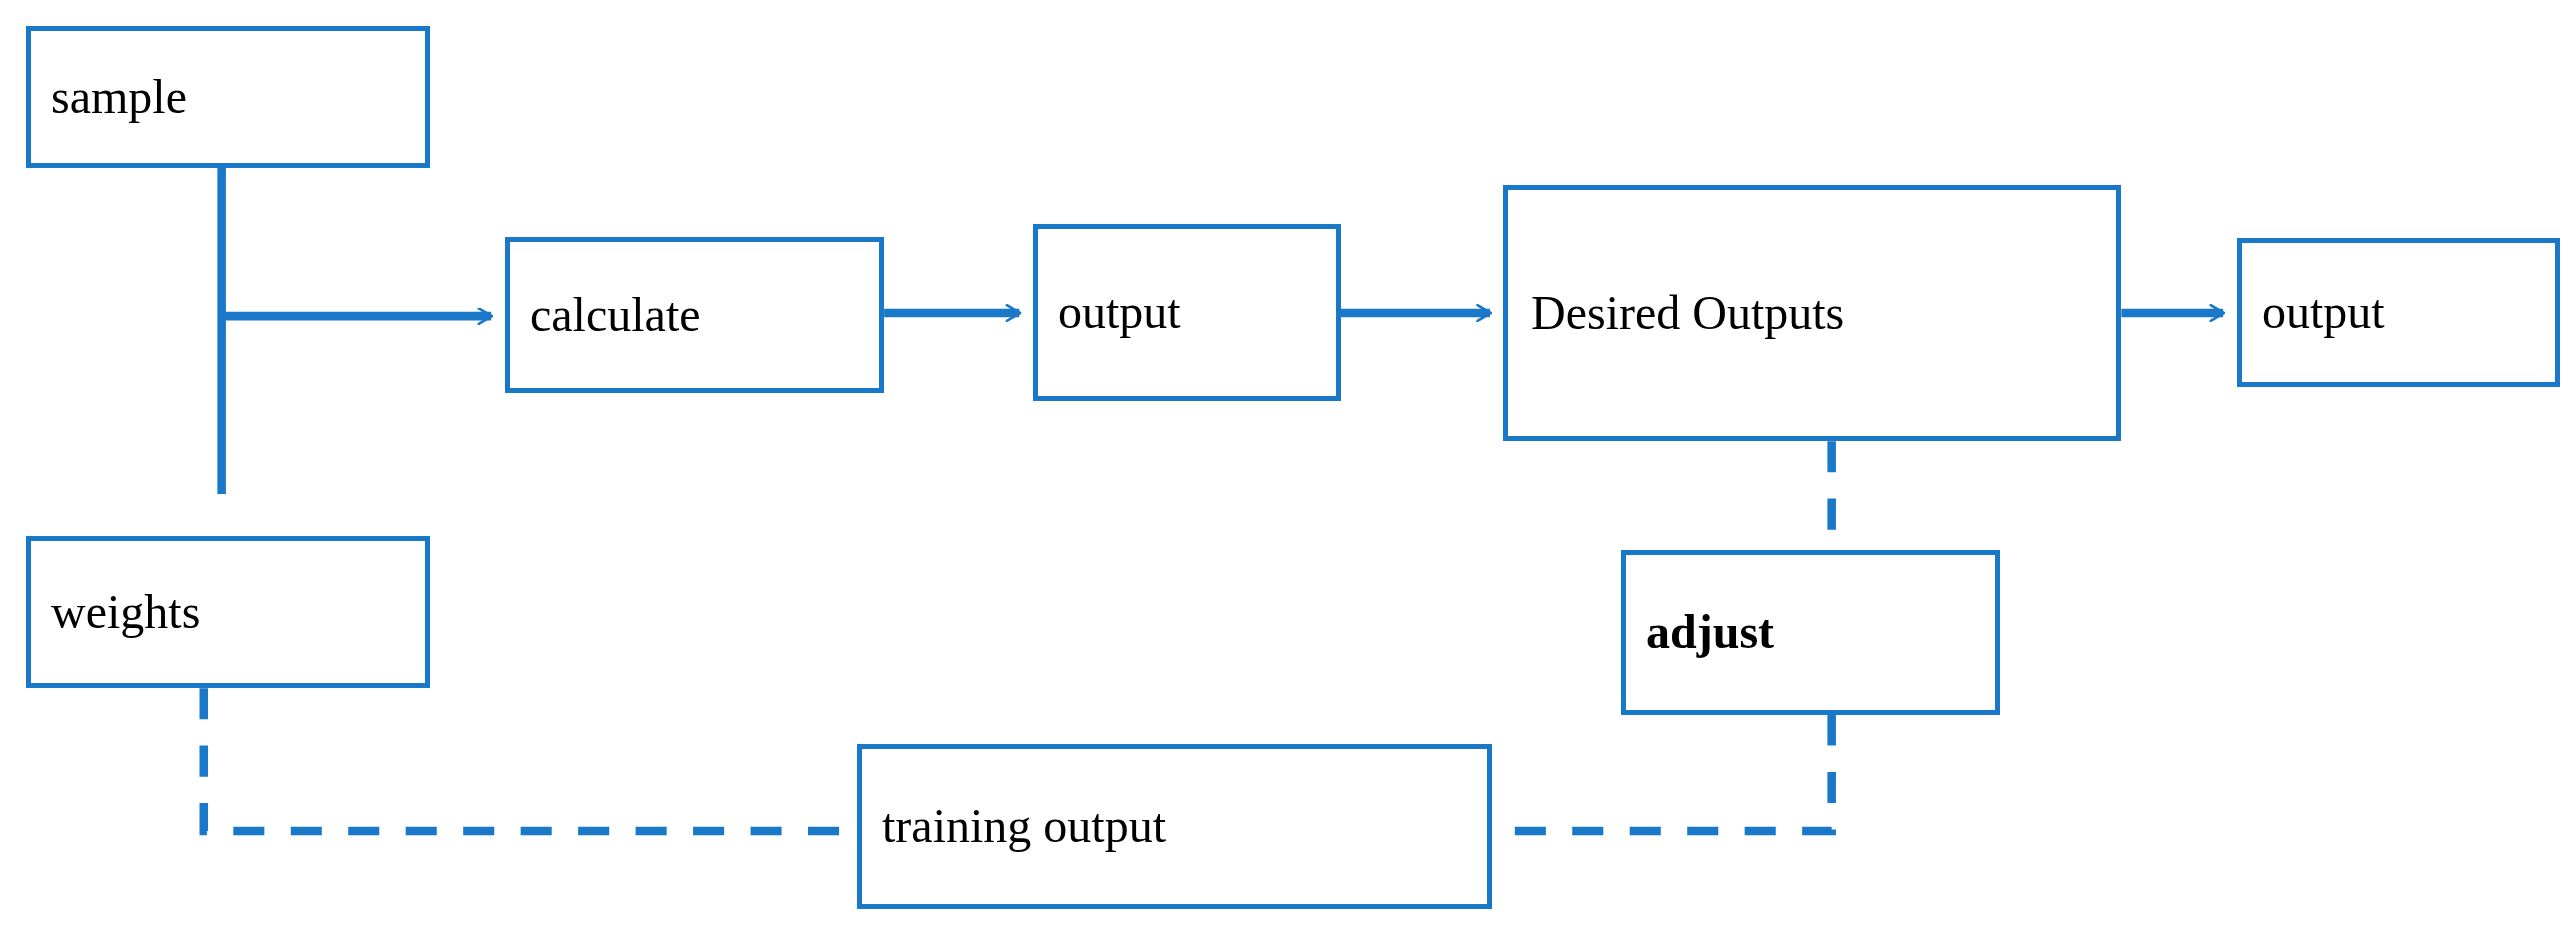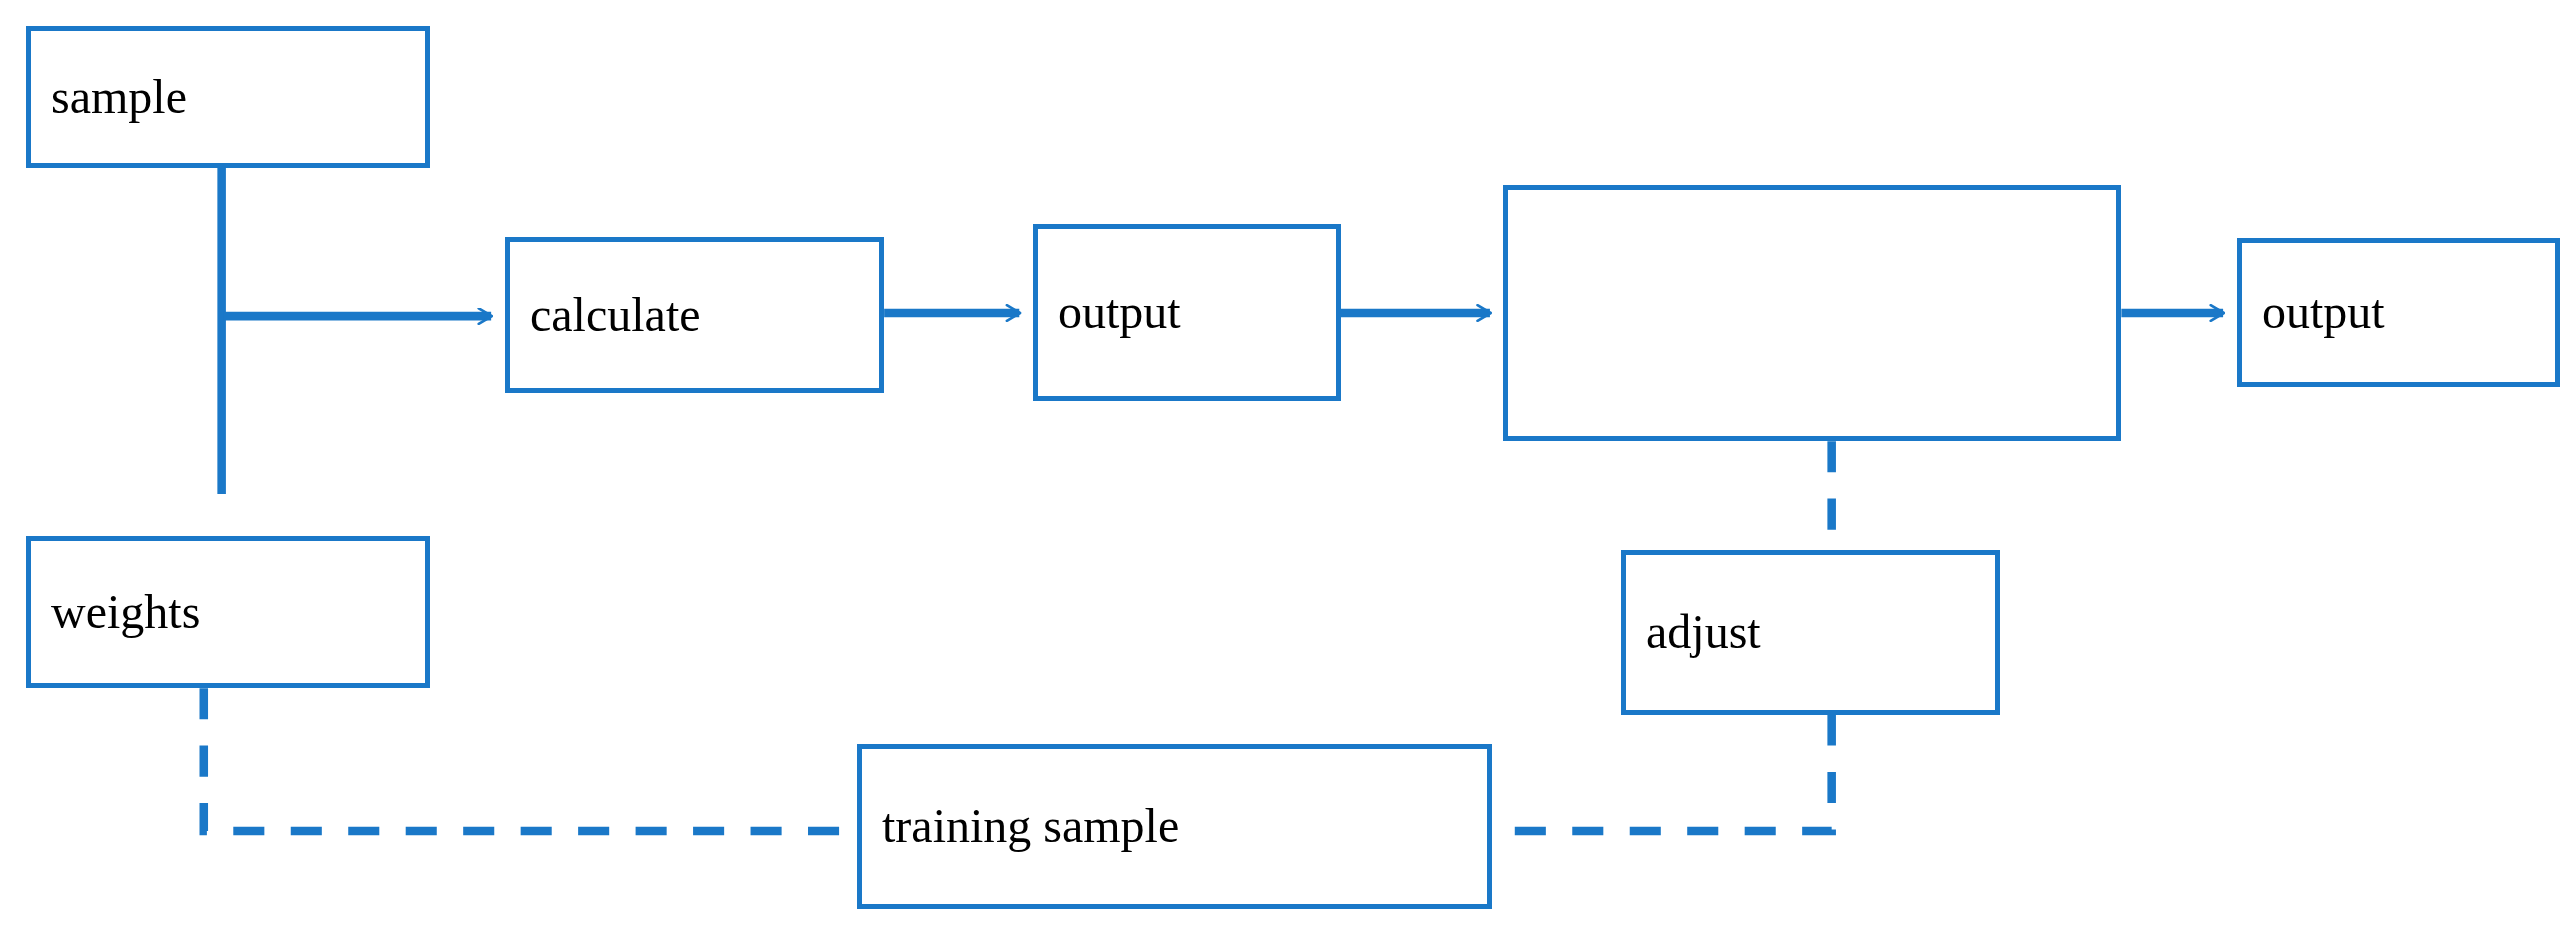--- a/index.html
+++ b/index.html
@@ -60,21 +60,21 @@
     text-align-last:left;
   }
 
   
   #node-sample          { left:26px;   top:26px;   width:404px;  height:142px; }
   #node-calculate       { left:505px;  top:237px;  width:379px;  height:156px; }
   #node-output-mid      { left:1033px; top:224px;  width:308px;  height:177px; }
   #node-comparison      { left:1503px; top:185px;  width:618px;  height:256px; }
   #node-output-final    { left:2237px; top:238px;  width:323px;  height:149px; }
   #node-weights         { left:26px;   top:536px;  width:404px;  height:152px; }
-  #node-adjust          { left:1621px; top:550px;  width:379px;  height:165px; }
+  #node-adjust          { left:1621px; top:550px;  width:379px;  height:165px;font-weight:bold; }
   #node-training-sample { left:857px; top:744px;  width:635px;  height:165px; }
 </style>
 </head>
 <body>
 
 <div id="stage">
 
   <svg id="wires" viewBox="0 0 3316 1200" width="2576" height="932" xmlns="http://www.w3.org/2000/svg">
     <defs>
       <marker id="arrowOpen" markerWidth="22" markerHeight="22" refX="19" refY="11" orient="auto" markerUnits="userSpaceOnUse">
@@ -108,33 +108,34 @@
   <div class="node" id="node-calculate">
     <span class="label">calculate</span>
   </div>
 
   <div class="node" id="node-output-mid">
     <span class="label">output</span>
   </div>
 
   <div class="node two-line" id="node-comparison">
     <span class="label">
+      <span class="ln last">Desired Outputs</span>
     </span>
   </div>
 
   <div class="node" id="node-output-final">
     <span class="label">output</span>
   </div>
 
   <div class="node" id="node-weights">
     <span class="label">weights</span>
   </div>
 
   <div class="node" id="node-adjust">
     <span class="label">adjust</span>
   </div>
 
   <div class="node" id="node-training-sample">
-    <span class="label">training sample</span>
+    <span class="label">training output</span>
   </div>
 
 </div>
 
 
 </body></html>

